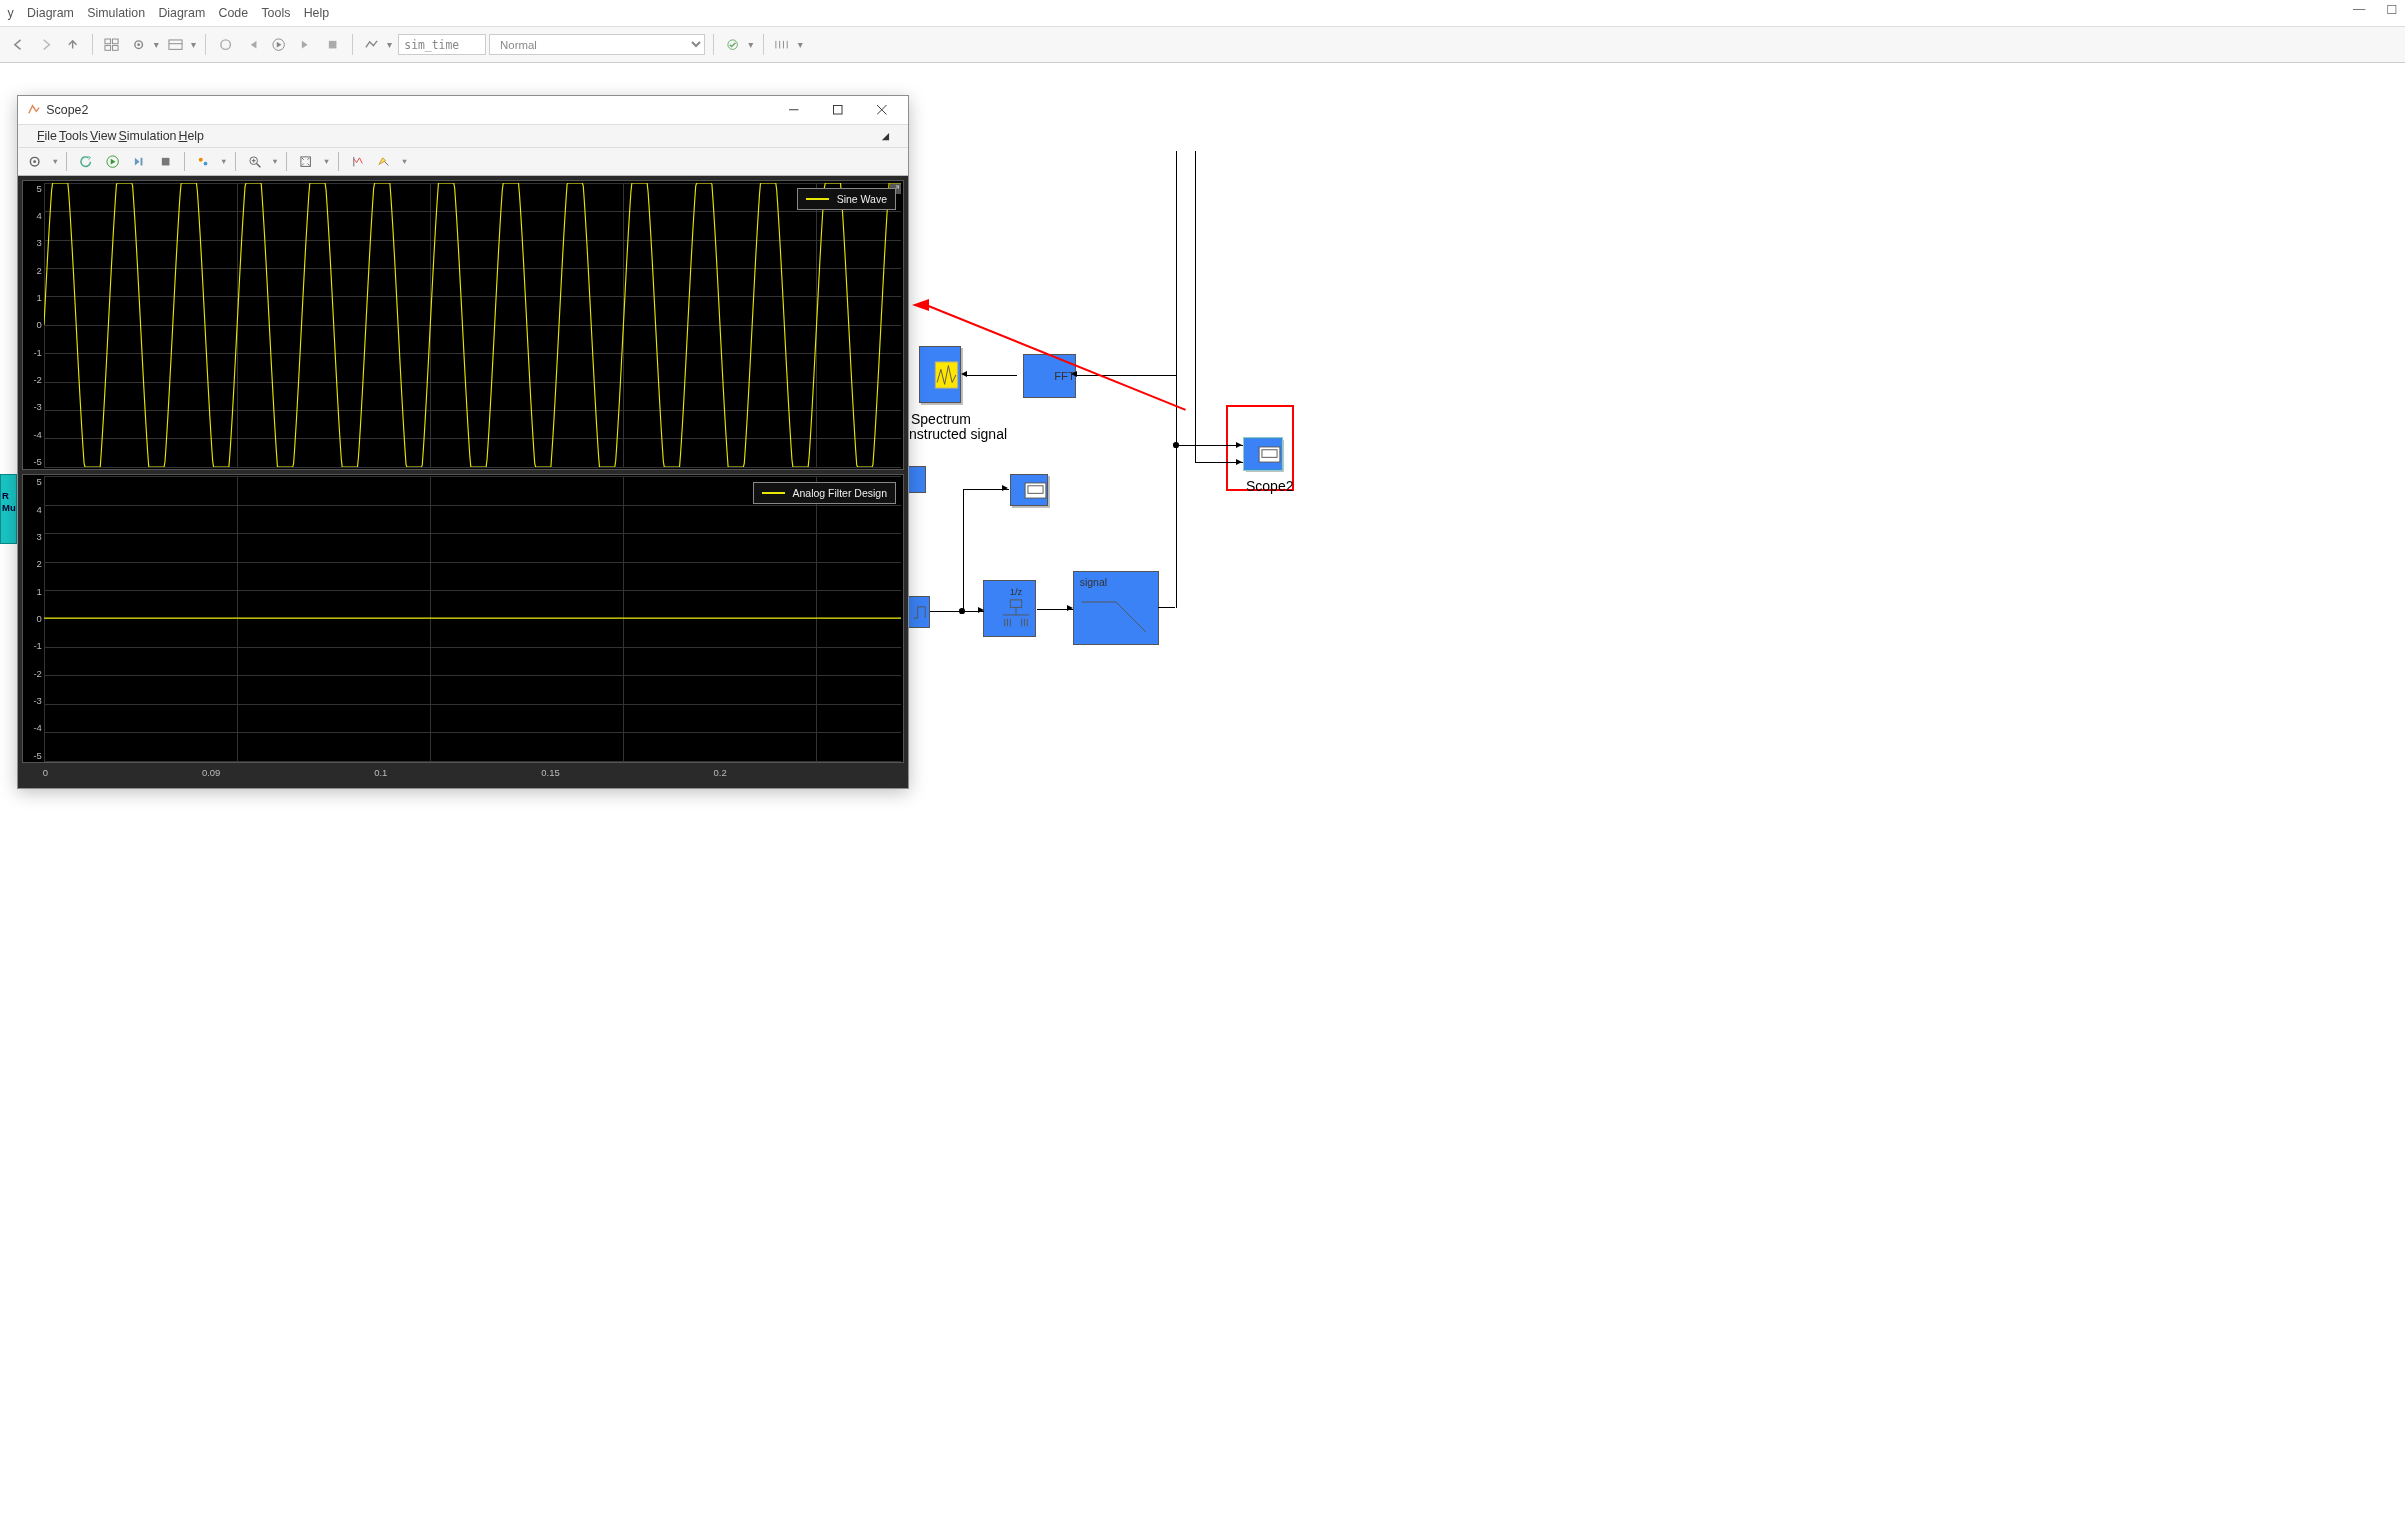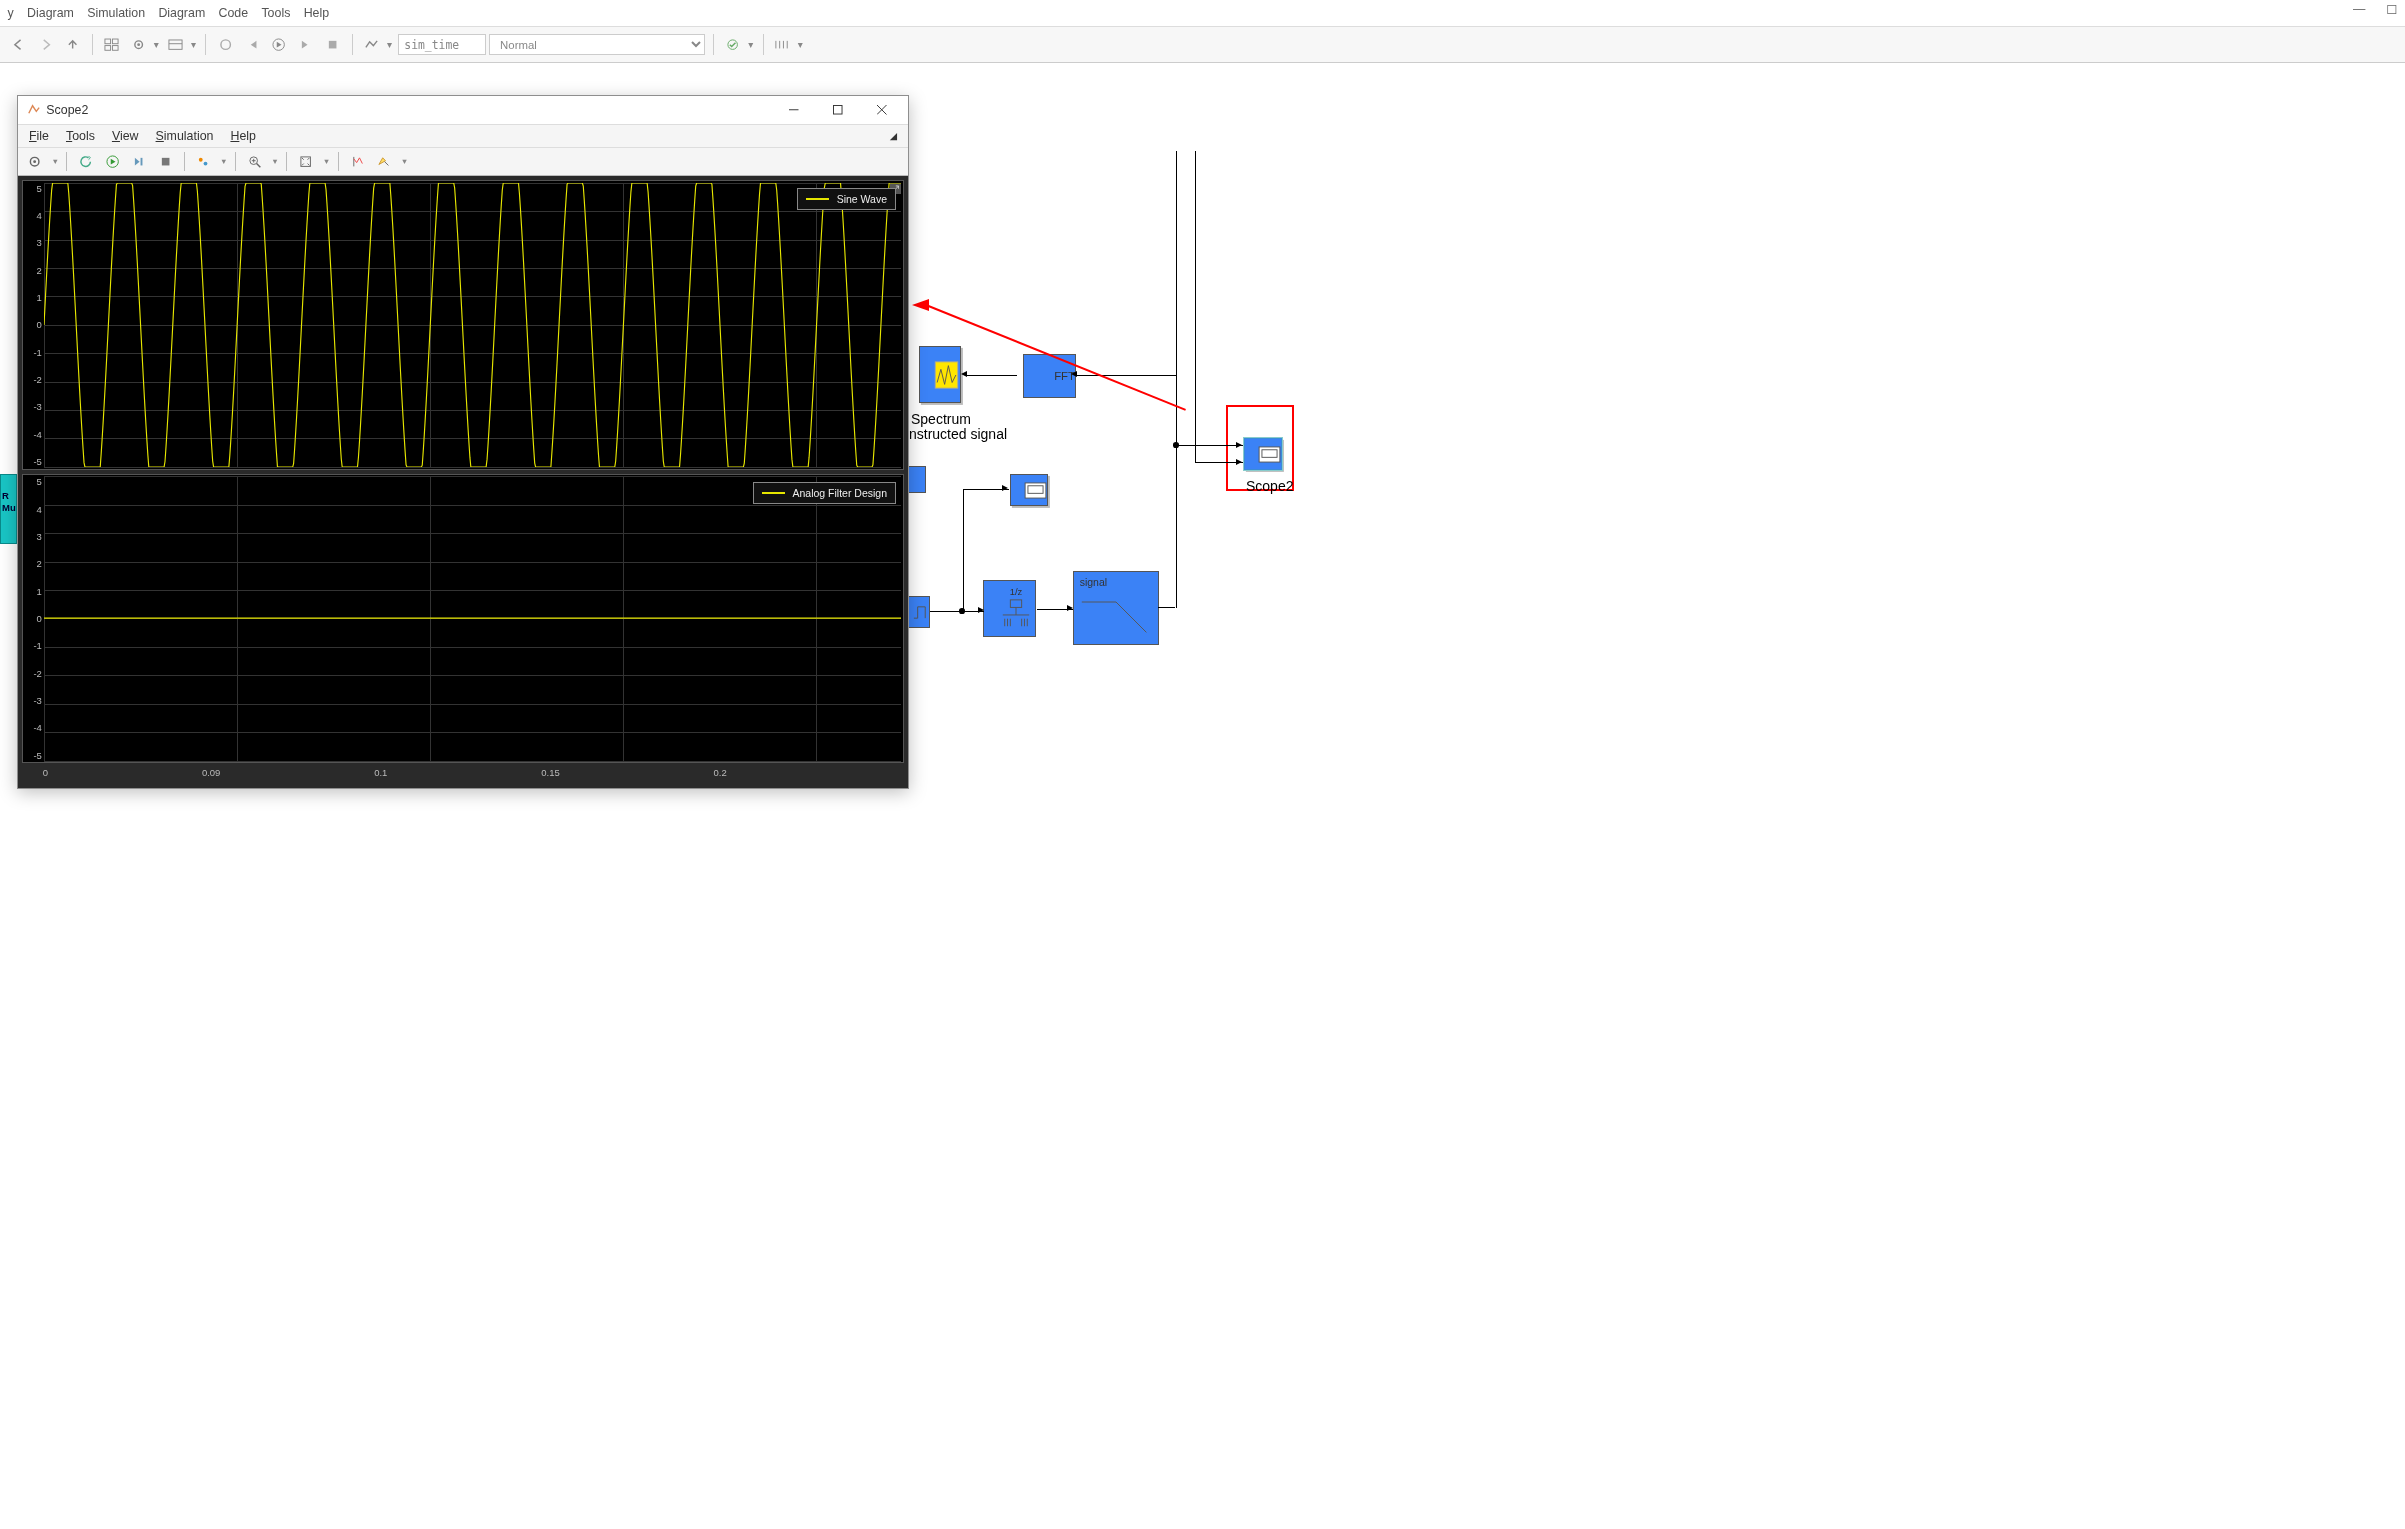--- a/index.html
+++ b/index.html
@@ -19,21 +19,21 @@
 
 .canvas{position:absolute;left:0;right:0;top:63px;bottom:0;background:#fff}
 
 
 .scope-win{position:absolute;left:17px;top:95px;width:892px;height:694px;background:#f0f0f0;border:1px solid #8e8e8e;box-shadow:0 3.8px 17px rgba(0,0,0,.25);display:flex;flex-direction:column}
 .titlebar{height:28.5px;display:flex;align-items:center;justify-content:space-between;padding:0 3.8px 0 7.6px;background:#fff;border-bottom:1px solid #ddd}
 .titlebar-left{display:flex;align-items:center;gap:5.7px}
 .win-btns{display:flex}
 .win-btn{width:44px;height:28.5px;display:flex;align-items:center;justify-content:center;color:#333}
 
-.scope-menu{height:23px;display:flex;align-items:center;padding:0 11px;gap:17px;background:#f5f5f5;border-bottom:1px solid #ddd}
+.scope-menu{height:23px;display:flex;align-items:center;padding:0 19px;gap:2px;background:#f5f5f5;border-bottom:1px solid #ddd}
 .scope-menu span{cursor:default}
 .scope-menu .u{text-decoration:underline}
 
 .scope-toolbar{height:28.5px;display:flex;align-items:center;padding:0 5.7px;gap:5.7px;background:#f5f5f5;border-bottom:1px solid #bbb}
 .stb-btn{width:21px;height:21px;display:flex;align-items:center;justify-content:center;color:#555}
 .stb-sep{width:1px;height:19px;background:#bbb;margin:0 1.9px}
 .dd{font-size:7.6px;color:#888;margin-left:1px}
 
 .scope-body{flex:1;background:#2a2a2a;display:flex;flex-direction:column;padding:3.8px;gap:3.8px}
 .plot-pane{flex:1;position:relative;background:#000;border:1px solid #555}

